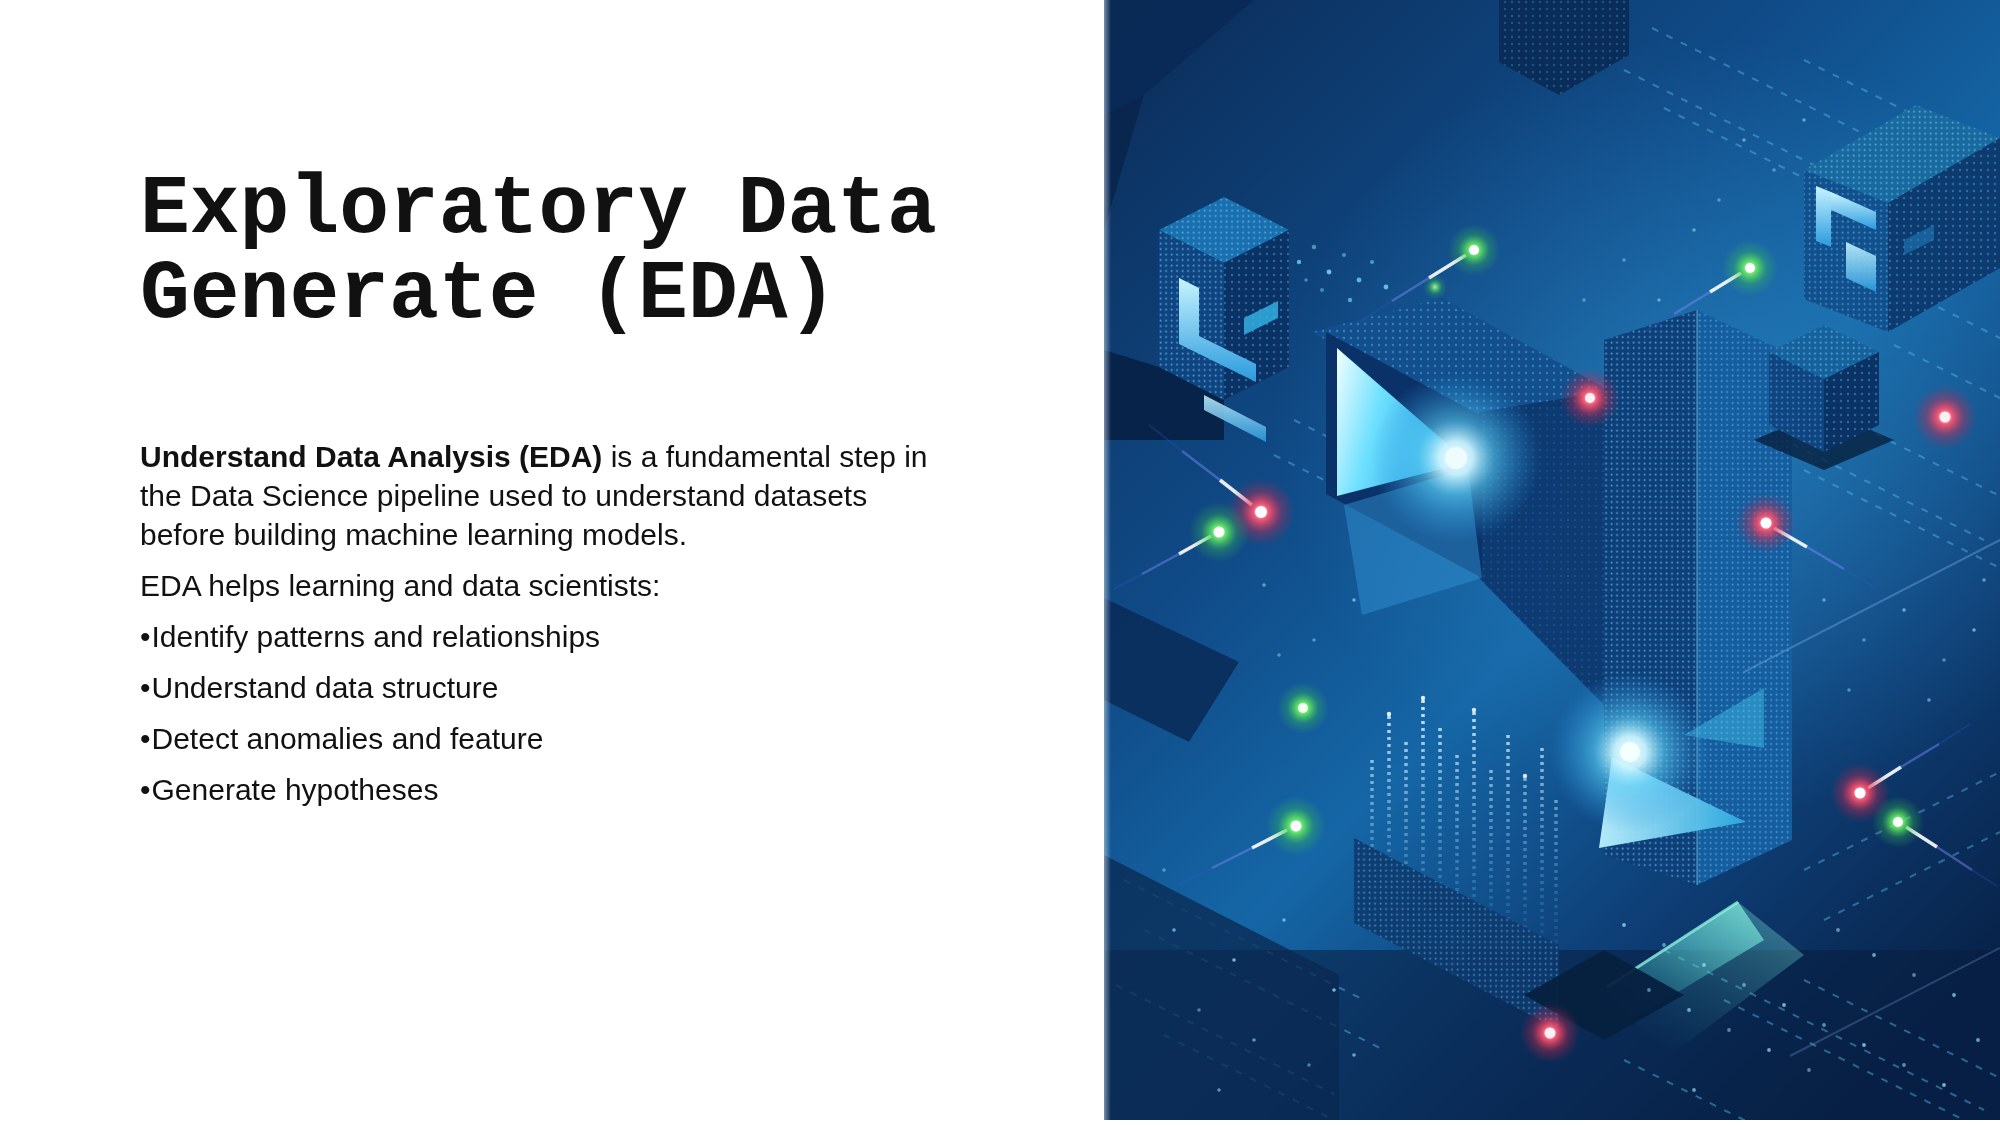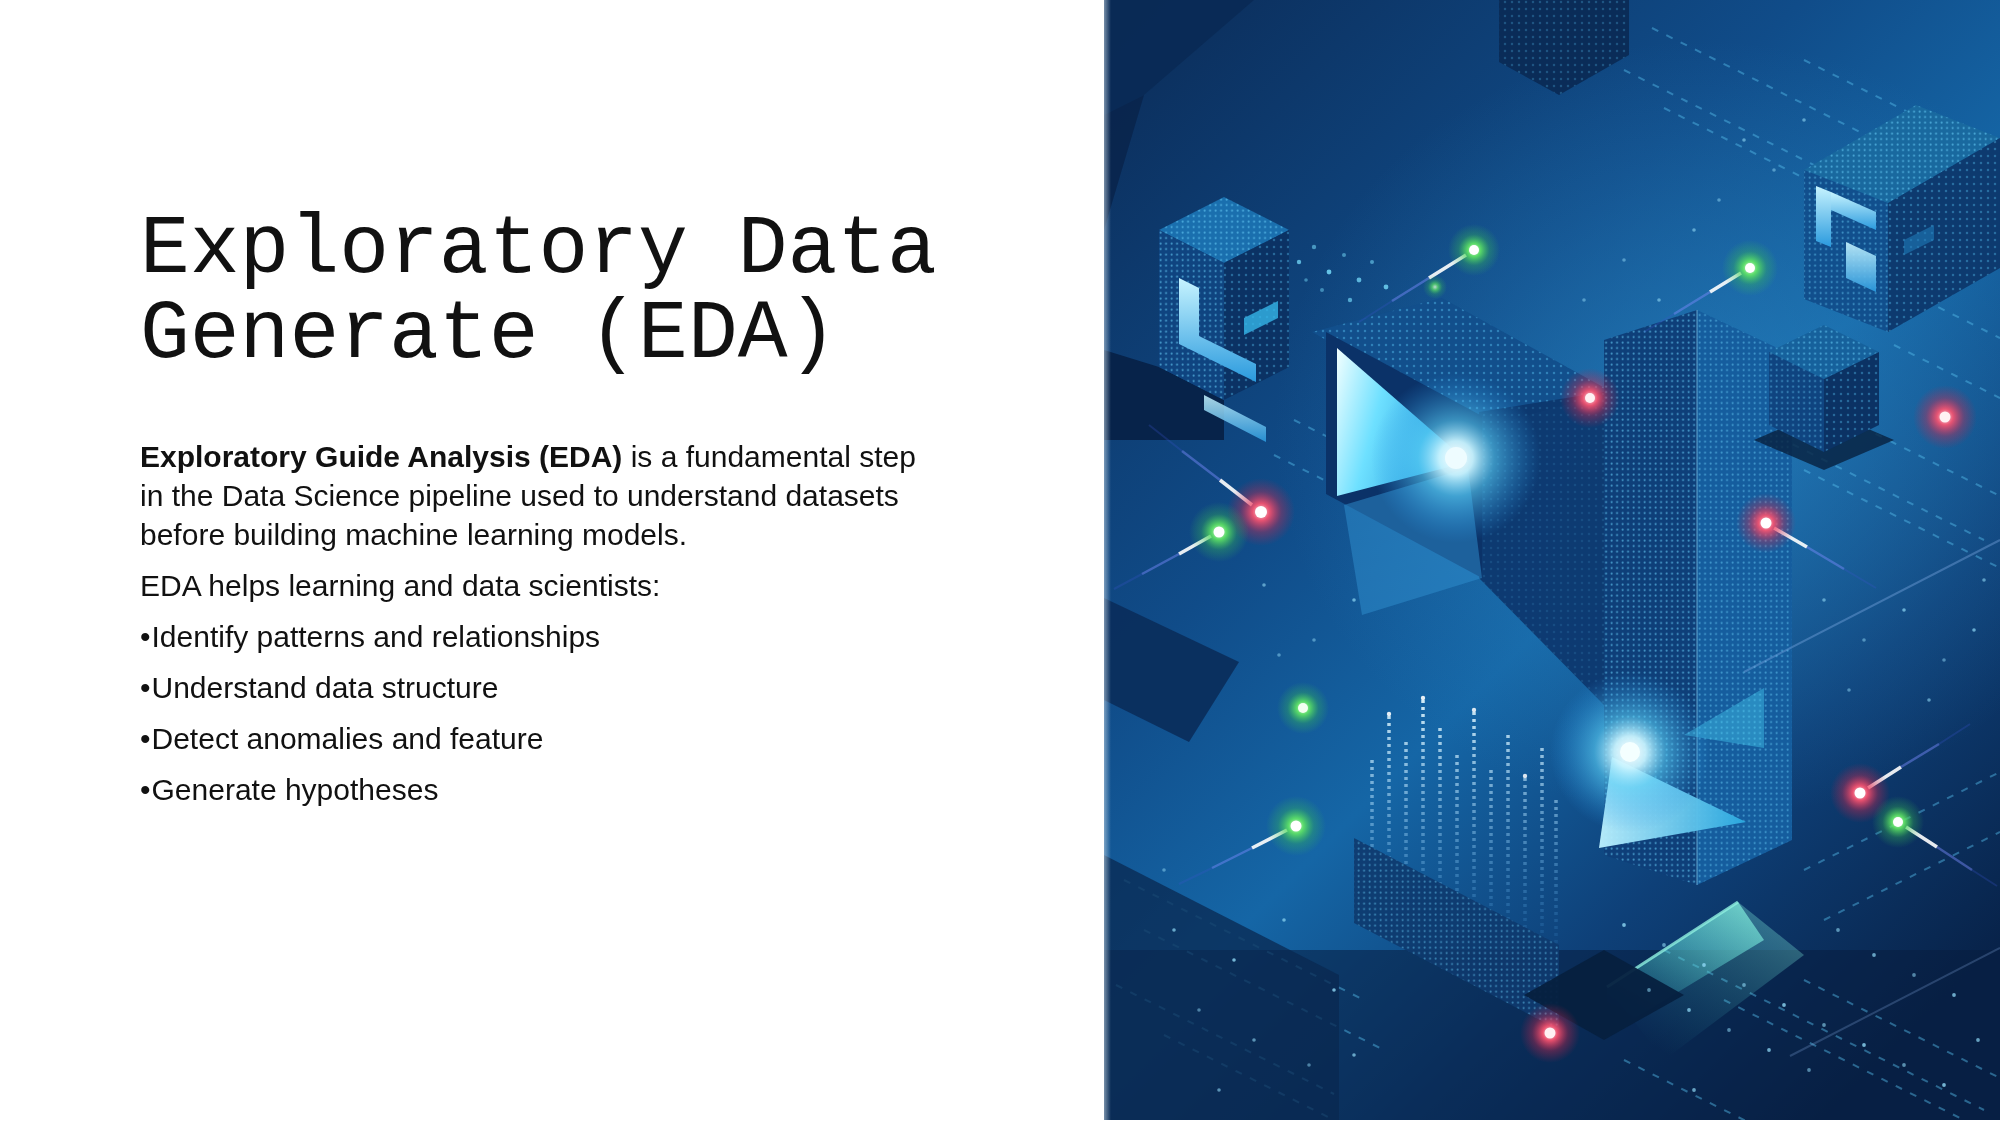--- a/index.html
+++ b/index.html
@@ -5,22 +5,22 @@
   html,body{margin:0;padding:0;background:#e8e8e8;}
   .slide{
     position:relative;width:2000px;height:1125px;overflow:hidden;
     background:var(--slide-bg,#ffffff);
     color:var(--text,#111111);
     font-family:"Liberation Sans","DejaVu Sans",sans-serif;
   }
   .title{
     position:absolute;left:140px;top:168px;
     font-family:"Liberation Mono","DejaVu Sans Mono",monospace;
-    font-size:83px;line-height:85px;font-weight:400;
-    white-space:nowrap;color:var(--text,#111111);margin-top:40px;
+    font-size:83px;line-height:85px;font-weight:700;
+    white-space:nowrap;color:var(--text,#111111);
   }
   .body-text{
     position:absolute;left:140px;top:437px;width:800px;
     font-size:30px;line-height:39px;color:var(--text,#111111);
   }
   .body-text p{margin:0 0 12px 0;}
   .bullet .dot{padding-right:1px;}
   b{font-weight:bold;}
   .hero{
     position:absolute;left:1104px;top:0;width:896px;height:1120px;
@@ -32,21 +32,21 @@
 <body>
 
 <div class="slide">
 
   <div class="title">
     <div>Exploratory Data</div>
     <div>Generate (EDA)</div>
   </div>
 
   <div class="body-text">
-    <p><b>Exploratory Guide Analysis (EDA)</b><span> is a fundamental step in the Data Science pipeline used to understand datasets before building machine learning models.</span></p>
+    <p><b>Understand Data Analysis (EDA)</b><span> is a fundamental step in the Data Science pipeline used to understand datasets before building machine learning models.</span></p>
     <p>EDA helps learning and data scientists:</p>
     <p class="bullet"><span class="dot">•</span><span>Identify patterns and relationships</span></p>
     <p class="bullet"><span class="dot">•</span><span>Understand data structure</span></p>
     <p class="bullet"><span class="dot">•</span><span>Detect anomalies and feature</span></p>
     <p class="bullet"><span class="dot">•</span><span>Generate hypotheses</span></p>
   </div>
 
   <div class="hero">
     <svg viewBox="0 0 896 1120" xmlns="http://www.w3.org/2000/svg">
       <defs>

